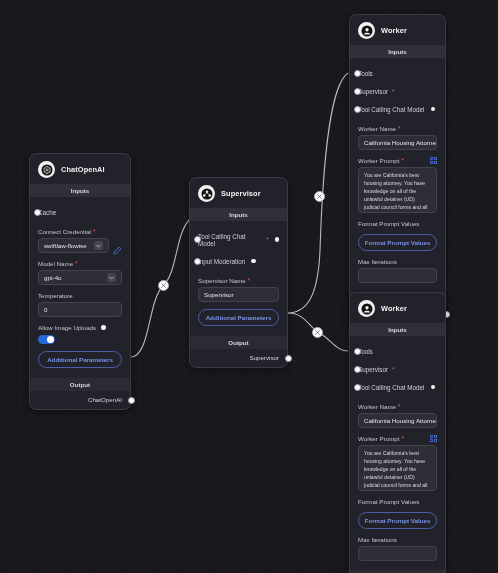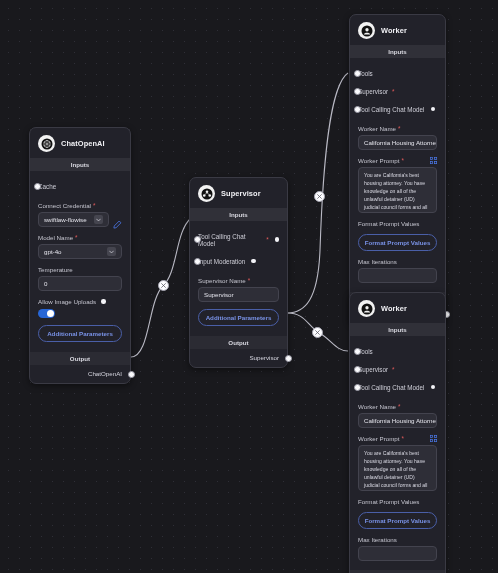--- a/index.html
+++ b/index.html
@@ -195,21 +195,21 @@
     <svg width="5" height="5" viewBox="0 0 8 8">
         <path d="M1 1 L7 7 M7 1 L1 7" stroke="#55555f" stroke-width="1.2" stroke-linecap="round"></path>
       </svg>
   </div>
   <div class="edge-btn" style="left:312px; top:327px;">
     <svg width="5" height="5" viewBox="0 0 8 8">
         <path d="M1 1 L7 7 M7 1 L1 7" stroke="#55555f" stroke-width="1.2" stroke-linecap="round"></path>
       </svg>
   </div>
 
-  <div class="node" style="left:29px; top:127px; width:102px;">
+  <div class="node" style="left:29px; top:153px; width:102px;">
     <div class="node-head">
       <span class="node-avatar">
         <svg width="12" height="12" viewBox="0 0 24 24">
           <circle cx="12" cy="12" r="11" fill="#111"></circle>
           <path d="M12 4.5 L18 8 L18 16 L12 19.5 L6 16 L6 8 Z" fill="none" stroke="#e8e8e8" stroke-width="1.3"></path>
           <path d="M12 4.5 L12 19.5 M6 8 L18 16 M18 8 L6 16" stroke="#e8e8e8" stroke-width="1"></path>
         </svg>
       </span>
       <span class="node-title">ChatOpenAI</span>
     </div>

